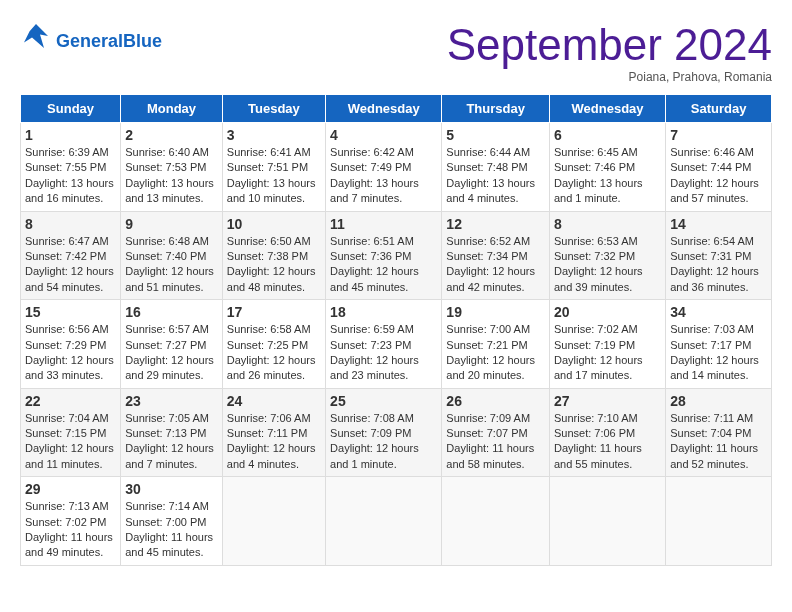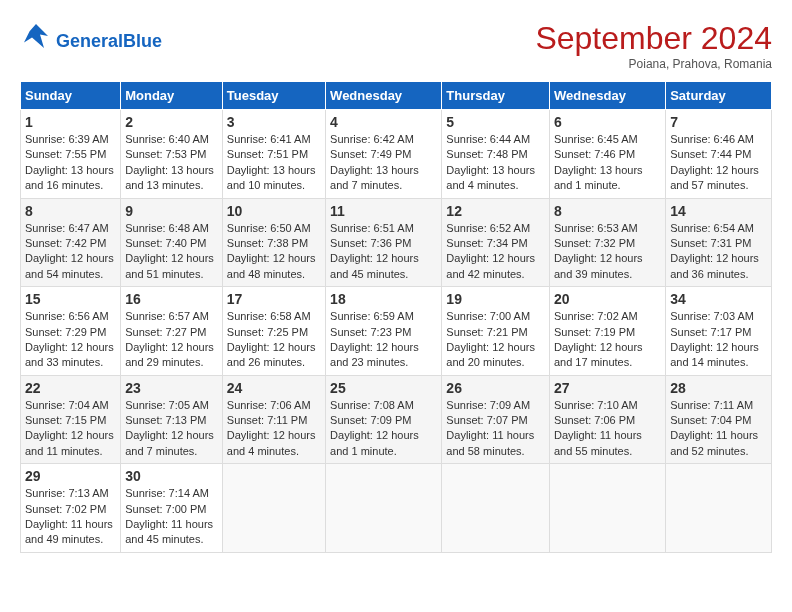--- a/index.html
+++ b/index.html
@@ -28,39 +28,39 @@
     }
     .logo-text span { color: #1565c0; }
     .logo-bird {
       width: 32px;
       height: 32px;
     }
     .title-block {
       text-align: right;
     }
     .title-block h1 {
-      font-size: 32px;
+      font-size: 44px;
       font-weight: normal;
-      color: #b91c1c;
+      color: #4c1d95;
     }
     .title-block h2 {
       font-size: 12px;
       font-weight: normal;
       color: #555;
     }
     table {
       width: 100%;
       border-collapse: collapse;
       font-size: 11px;
     }
     thead tr th {
       background: #1565c0;
       color: #fff;
       padding: 6px 4px;
-      text-align: left;
+      text-align: center;
       font-size: 13px;
       font-weight: bold;
       border: 1px solid #fff;
     }
     tbody tr td {
       border: 1px solid #ddd;
       padding: 4px 4px;
       vertical-align: top;
       min-height: 70px;
     }

